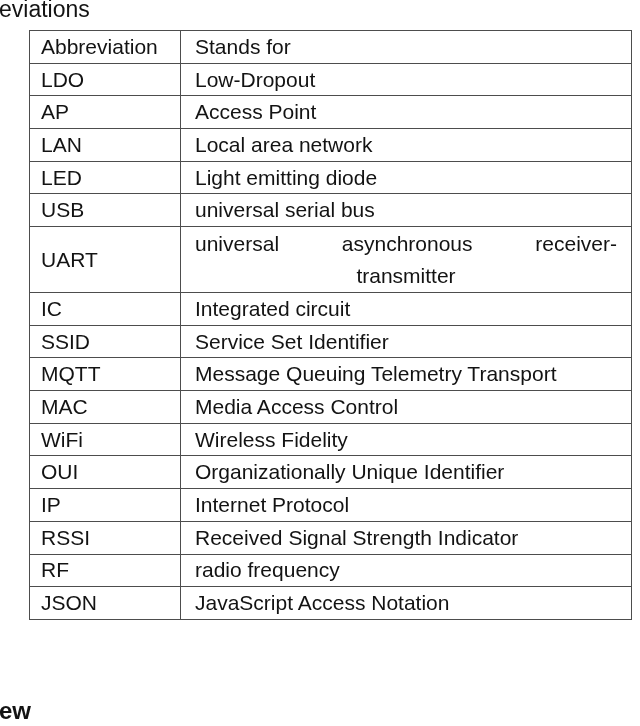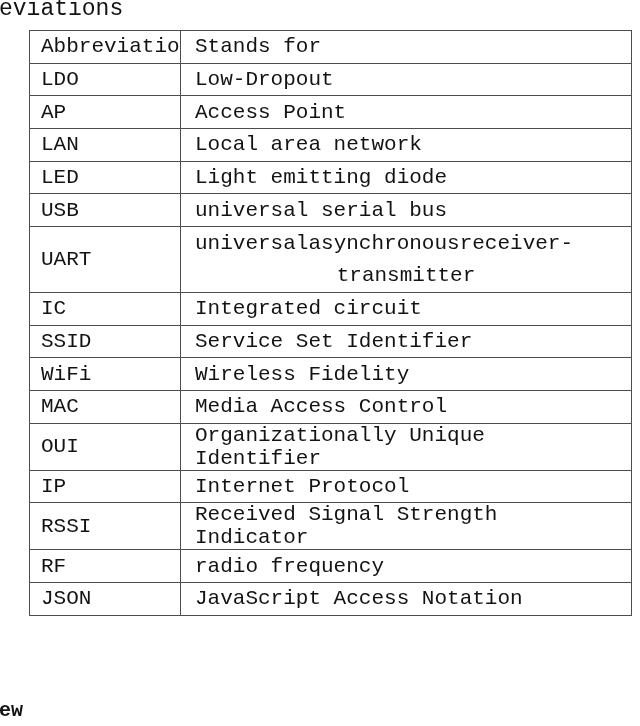--- a/index.html
+++ b/index.html
@@ -1,37 +1,37 @@
 <!DOCTYPE html>
 <html><head>
 <meta charset="utf-8">
 <style>
   html, body { margin: 0; padding: 0; background: #ffffff; }
   .page {
     position: relative;
     width: 640px;
     height: 726px;
     background: #ffffff;
-    font-family: Liberation Mono, monospace;
+    font-family: Liberation Sans, sans-serif;
     color: #131313;
     overflow: hidden;
   }
   .heading-top {
     position: absolute;
     left: -1px;
     top: -3px;
     font-size: 23px;
     line-height: 24px;
     white-space: nowrap;
   }
   .heading-bottom {
     position: absolute;
     left: -1px;
     top: 698px;
-    font-size: 20px;
+    font-size: 24px;
     font-weight: bold;
     line-height: 26px;
     white-space: nowrap;
   }
   table.abbr-table {
     position: absolute;
     left: 29px;
     top: 30px;
     width: 603px;
     border-collapse: collapse;
@@ -48,21 +48,21 @@
     overflow: hidden;
   }
   .abbr-table col.col-abbr { width: 151px; }
   .abbr-table th:nth-child(2), .abbr-table td:nth-child(2) {
     padding-left: 14px;
     padding-right: 14px;
   }
   .abbr-table tr.tall-row td { height: 64.9px; }
   .justify-line {
     display: flex;
-    justify-content: flex-start;
+    justify-content: space-between;
     line-height: 32px;
   }
   .wrapped-line { line-height: 32px; text-align: center; }
 </style>
 </head>
 <body>
 
 <div class="page">
 
   <div class="heading-top">eviations</div>
@@ -112,26 +112,30 @@
         </tr>
         <tr>
           <td>IC</td>
           <td>Integrated circuit</td>
         </tr>
         <tr>
           <td>SSID</td>
           <td>Service Set Identifier</td>
         </tr>
         <tr>
-          <td>WiFi</td>
-          <td>Wireless Fidelity</td>
+          <td>MQTT</td>
+          <td>Message Queuing Telemetry Transport</td>
         </tr>
         <tr>
           <td>MAC</td>
           <td>Media Access Control</td>
+        </tr>
+        <tr>
+          <td>WiFi</td>
+          <td>Wireless Fidelity</td>
         </tr>
         <tr>
           <td>OUI</td>
           <td>Organizationally Unique Identifier</td>
         </tr>
         <tr>
           <td>IP</td>
           <td>Internet Protocol</td>
         </tr>
         <tr>

